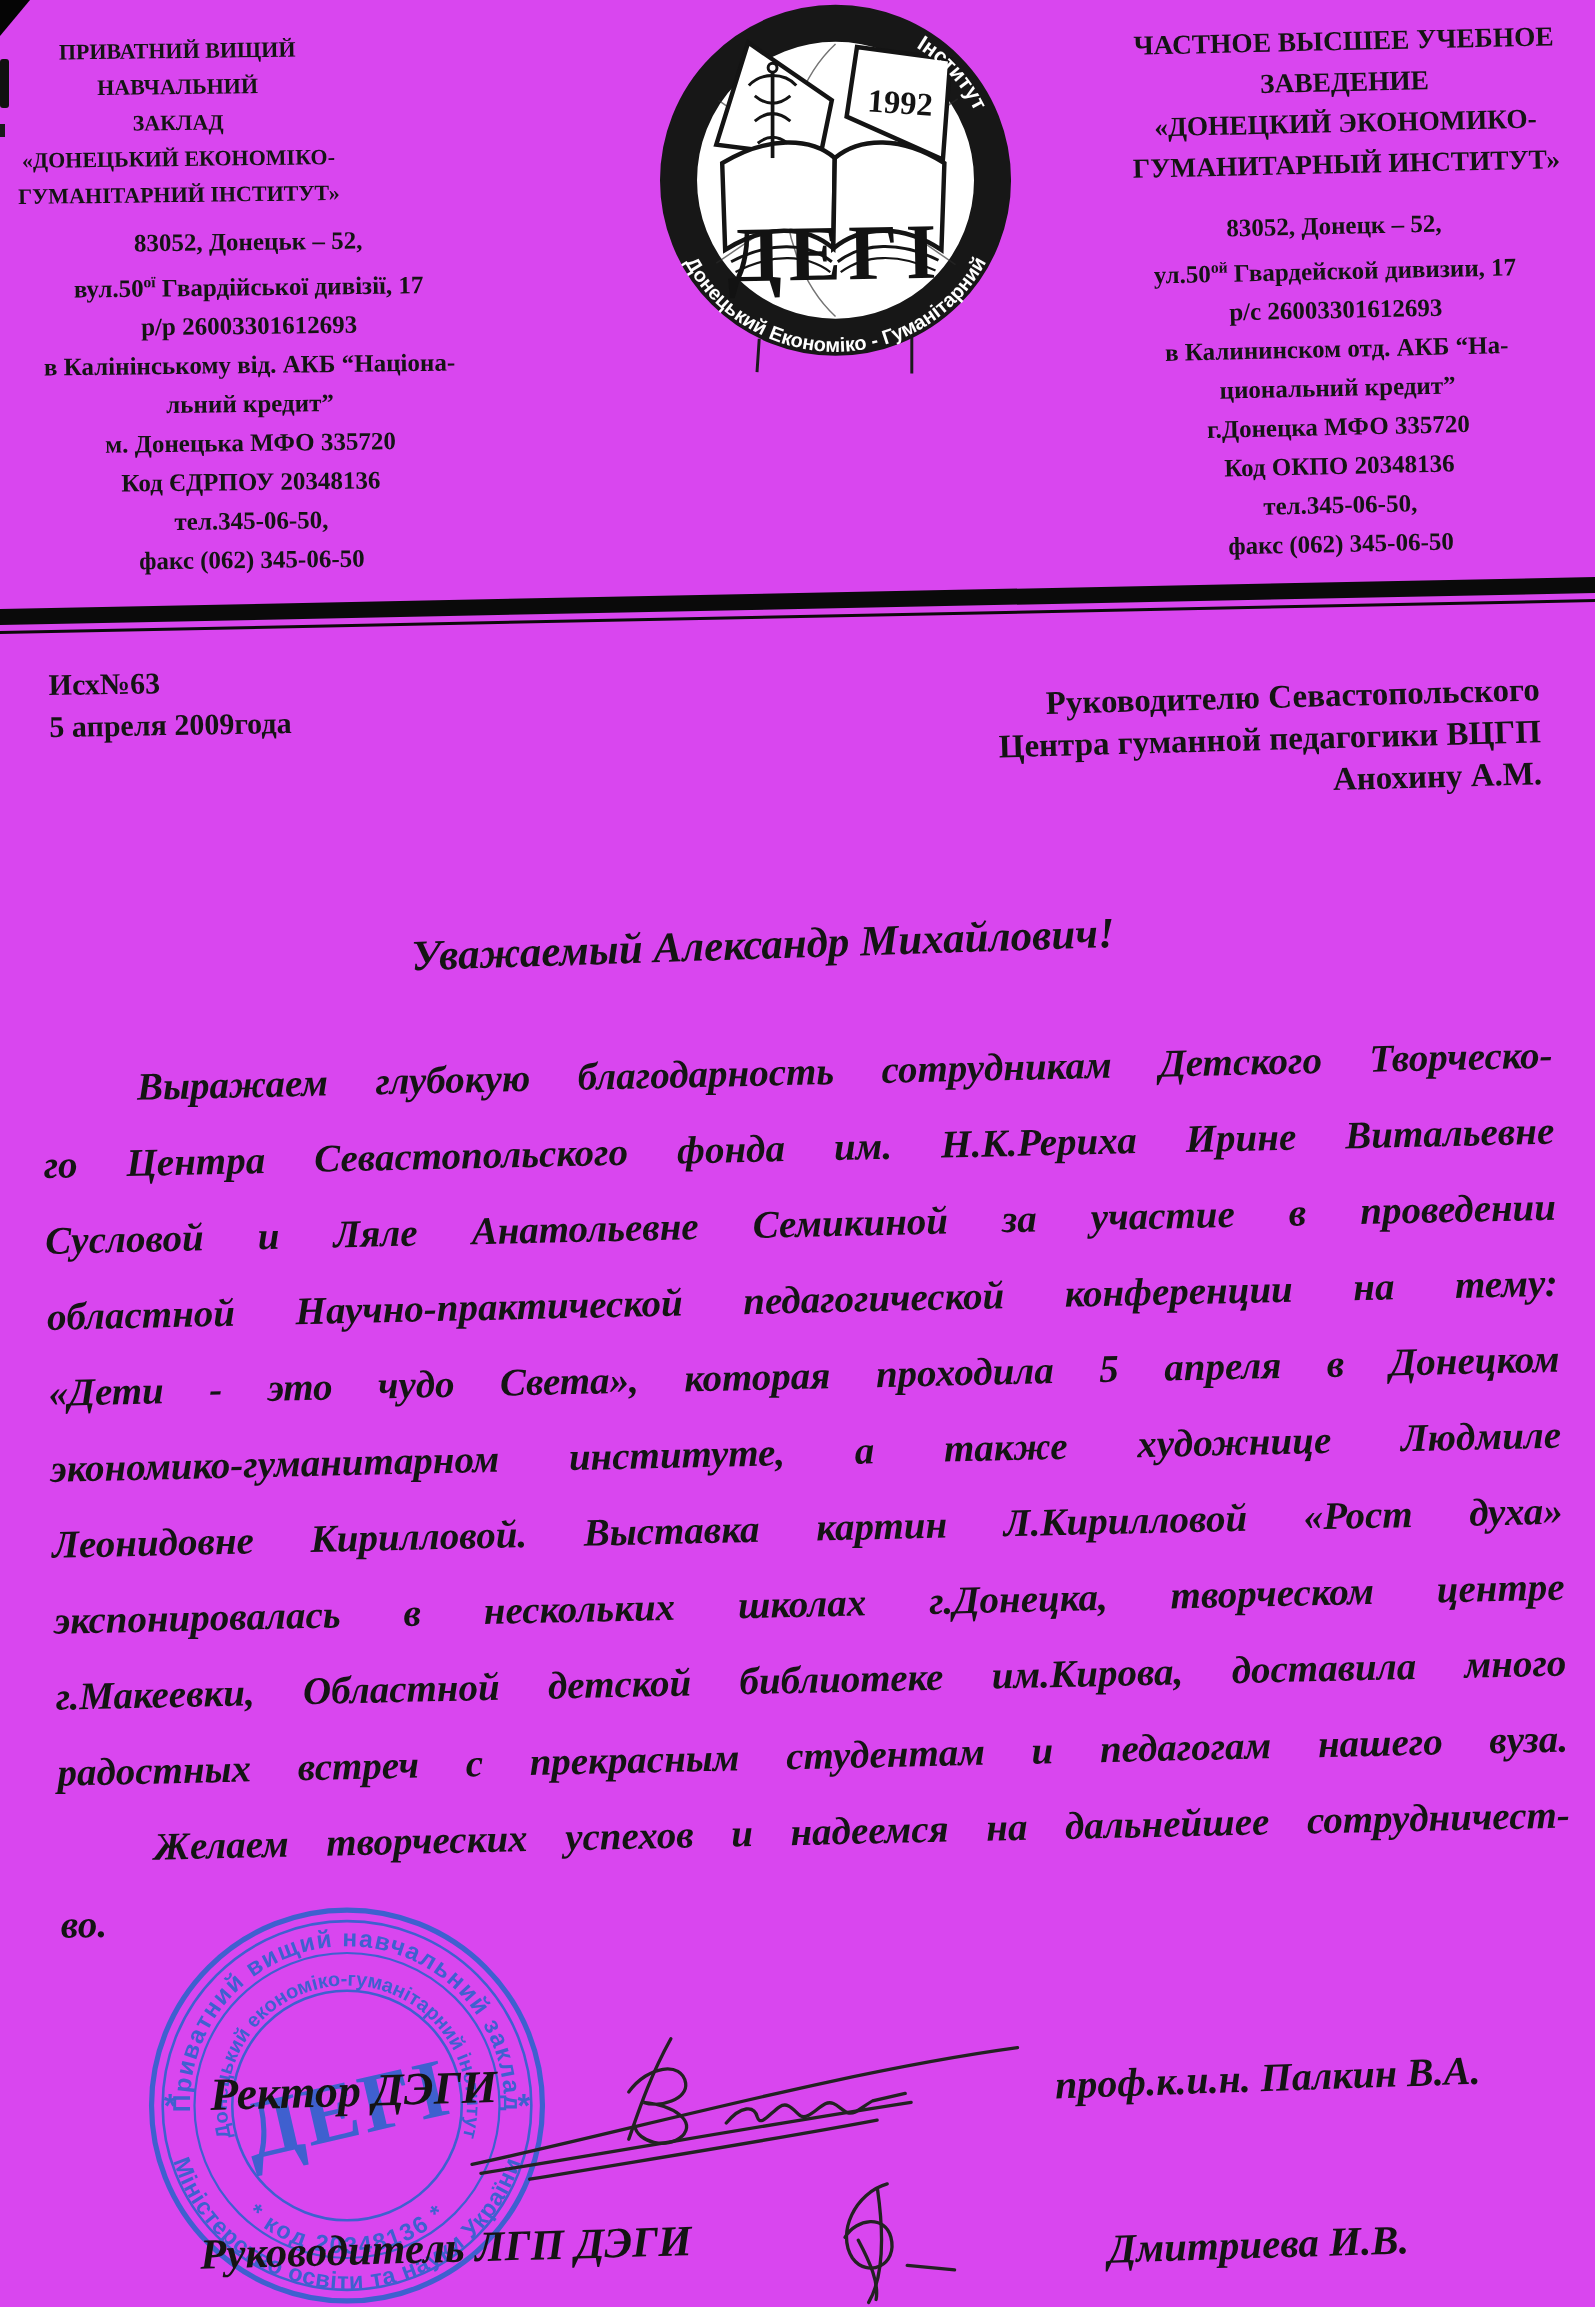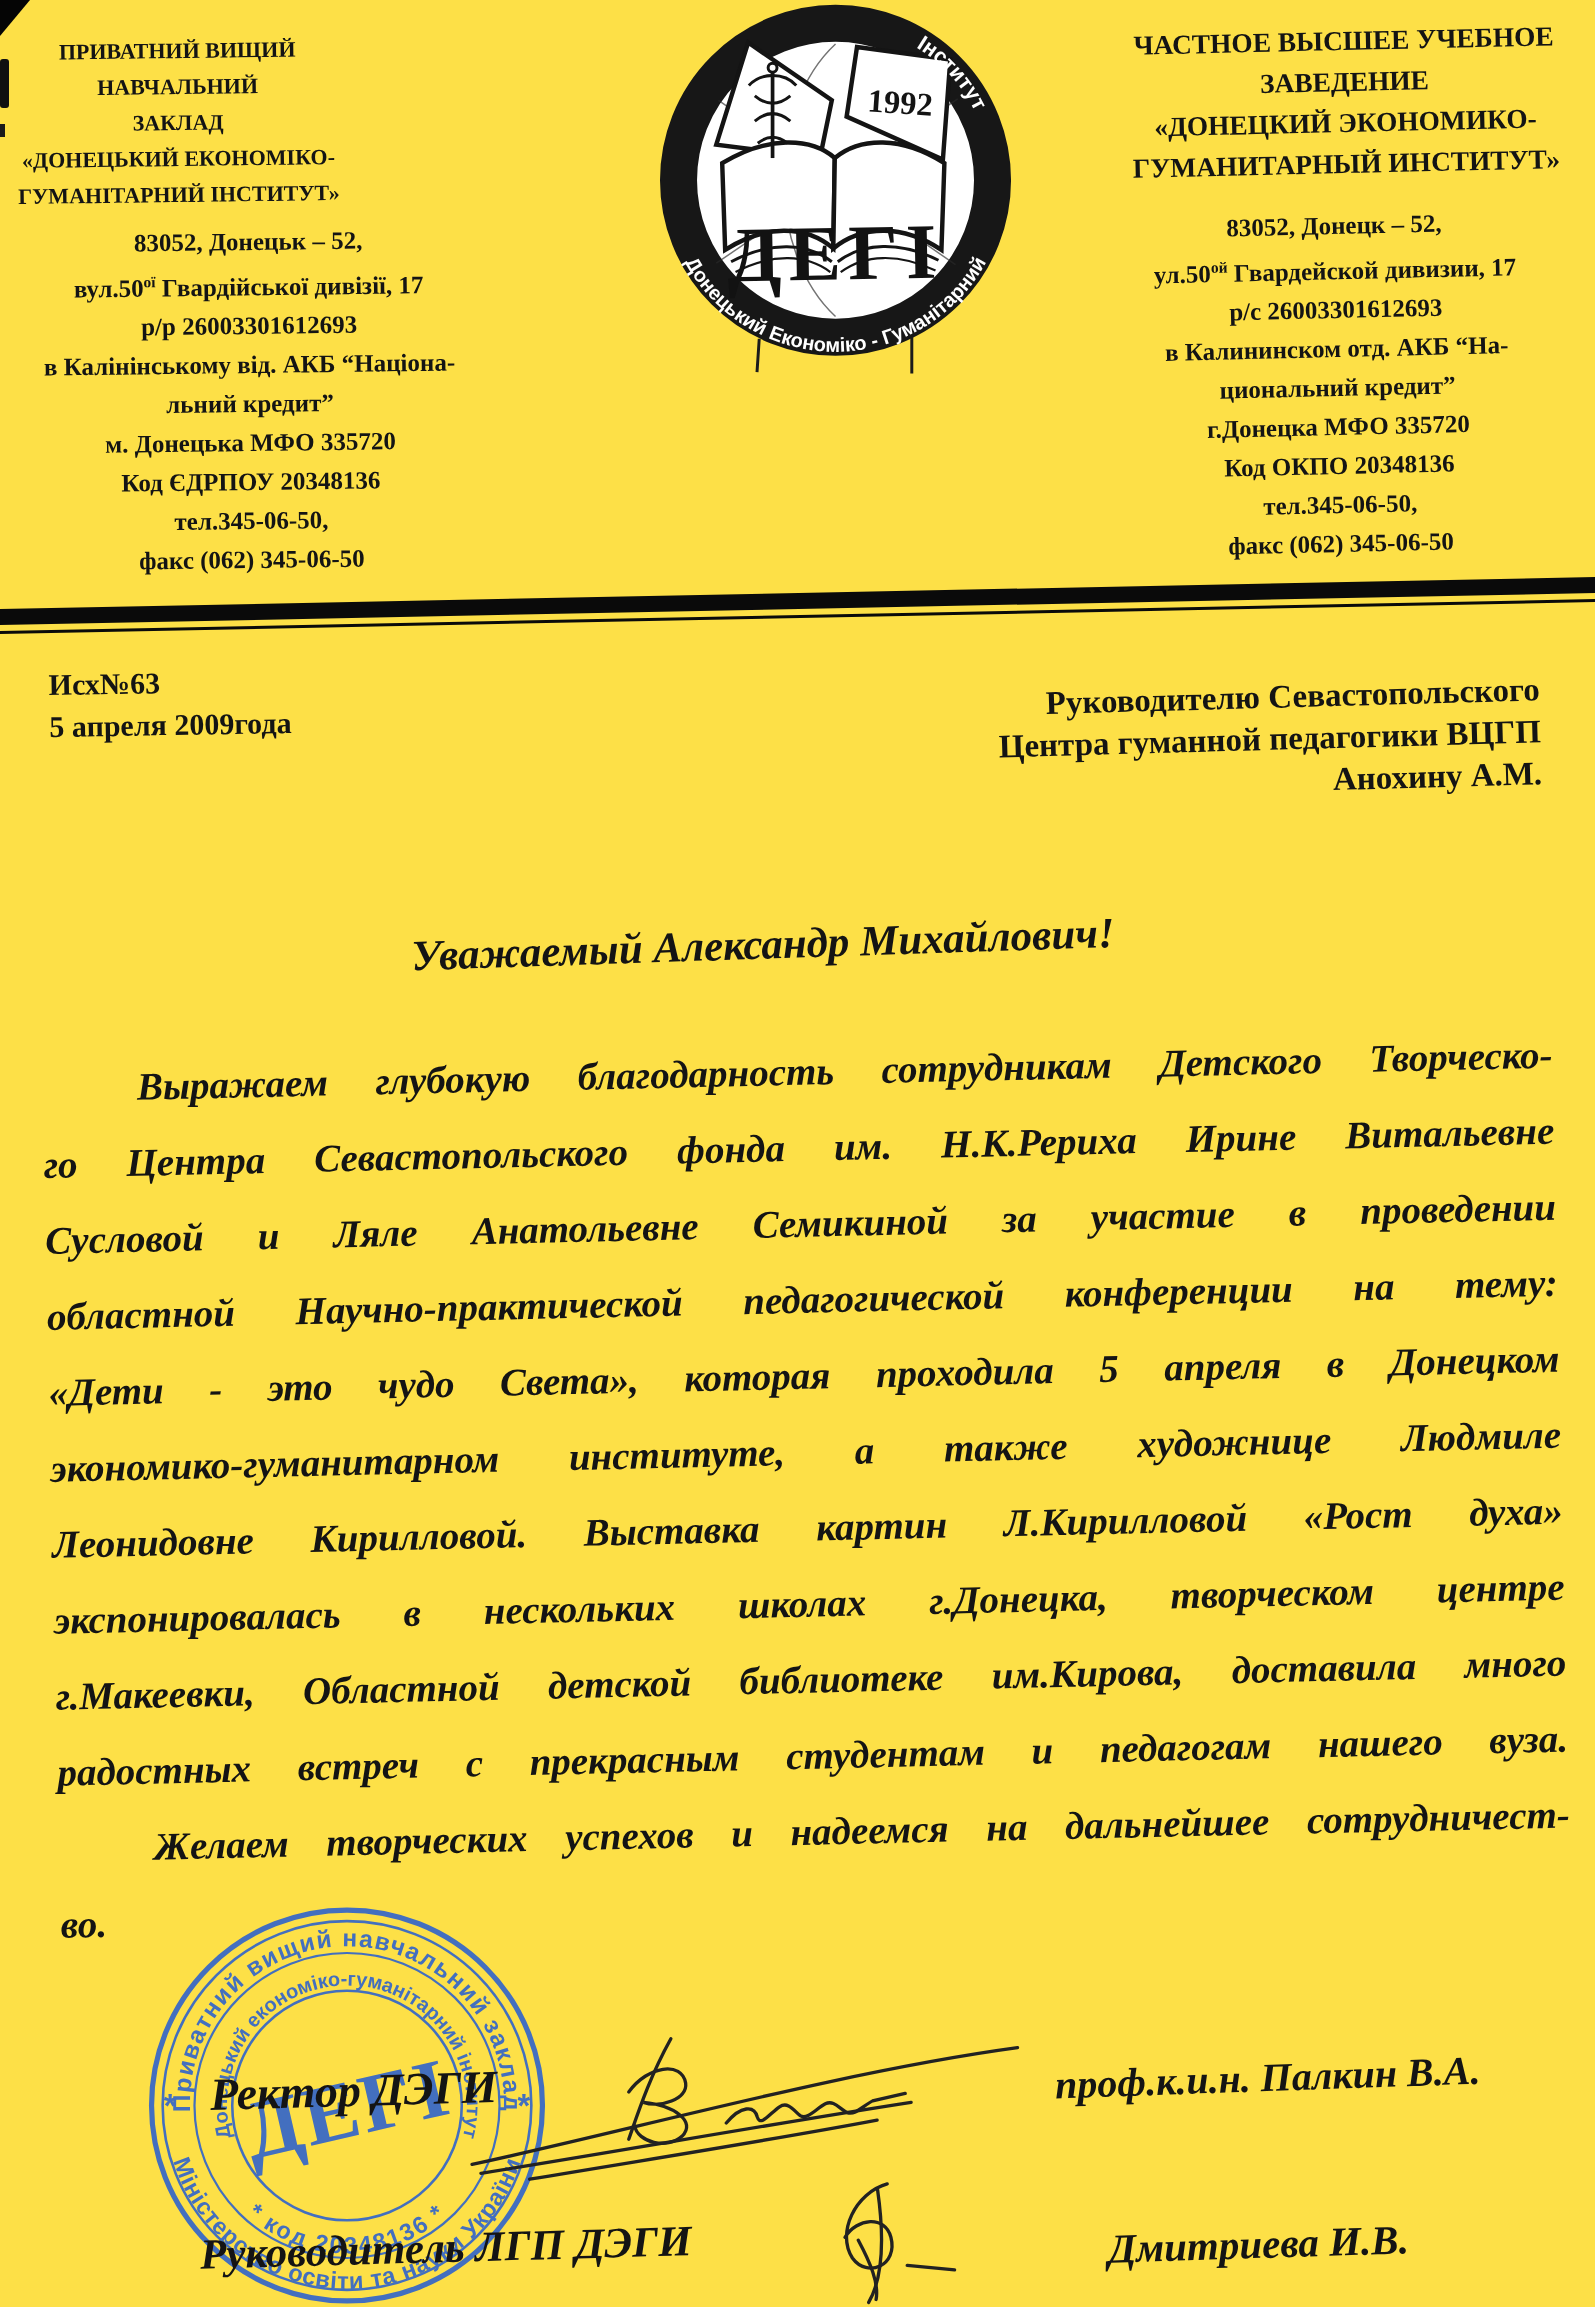--- a/index.html
+++ b/index.html
@@ -1,17 +1,17 @@
 <!DOCTYPE html>
 <html style="font-size:12px"><head>
 <meta charset="utf-8">
 <style>
   html,body{margin:0;padding:0;background:#6e6e6e;}
   .page{
-    position:relative;width:1596px;height:2307px;background:#fde047;
+    position:relative;width:1596px;height:2307px;background:#d946ef;
     overflow:hidden;font-family:"Liberation Serif","DejaVu Serif",serif;color:#141414;
   }
   
   .lh-left-title{position:absolute;left:-22px;top:33px;width:400px;text-align:center;
     font-weight:bold;font-size:22px;line-height:36px;transform:rotate(-0.7deg);}
   .lh-left-addr{position:absolute;left:11px;top:222px;width:478px;text-align:center;
     font-weight:bold;font-size:25px;line-height:39px;transform:rotate(-0.7deg);}
   .lh-right-title{position:absolute;left:1093px;top:21px;width:504px;text-align:center;
     font-weight:bold;font-size:27.4px;line-height:41px;transform:rotate(-1.3deg);}
   .lh-right-addr{position:absolute;left:1078px;top:206px;width:519px;text-align:center;

